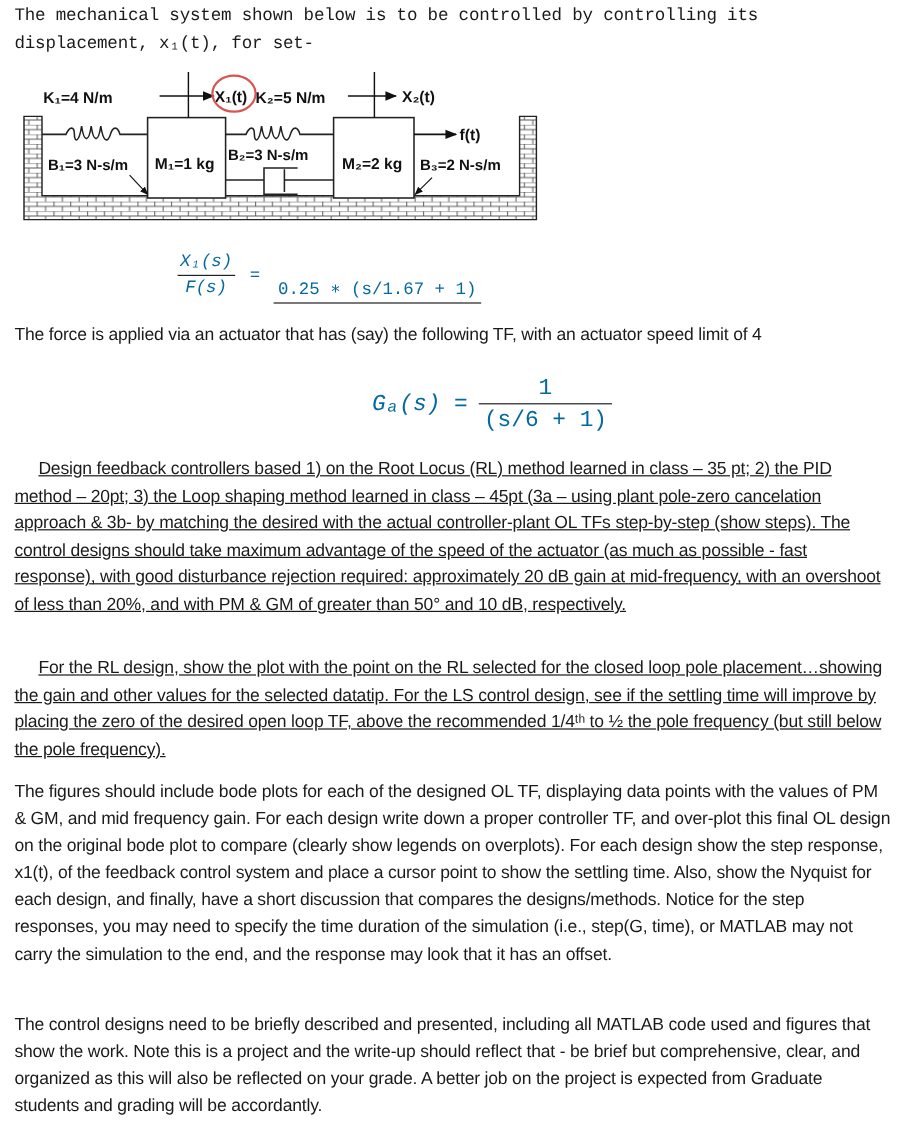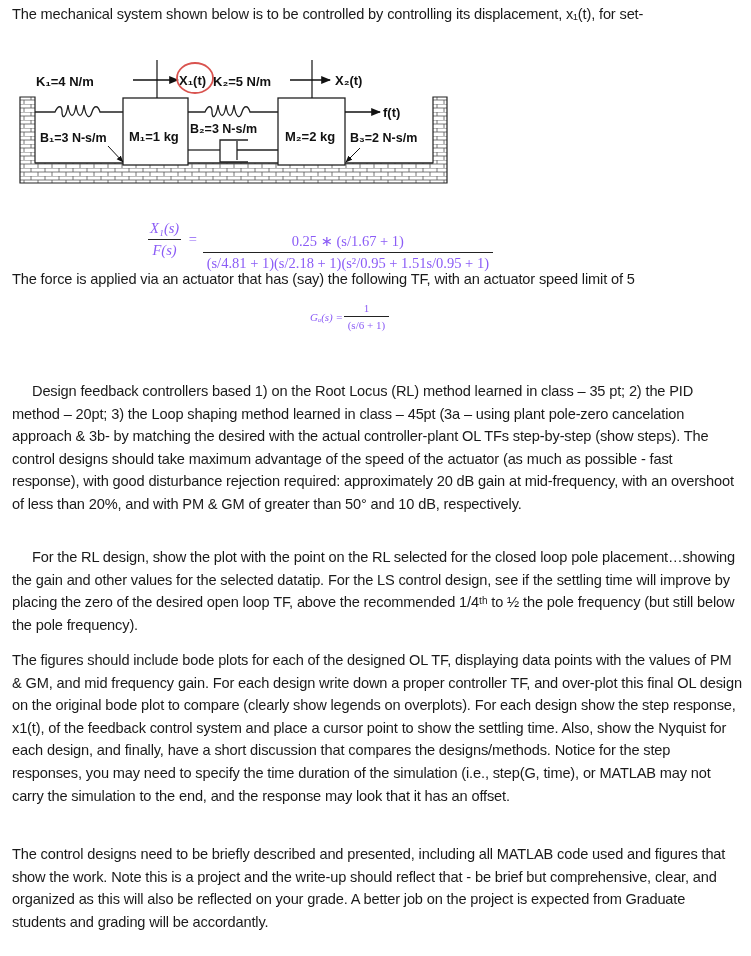--- a/index.html
+++ b/index.html
@@ -5,33 +5,33 @@
   html, body { margin: 0; padding: 0; background: #ffffff; }
   body {
     width: 751px; height: 956px; overflow: hidden; position: relative;
     font-family: "Liberation Sans", sans-serif; color: #1a1a1a;
   }
   .para {
     position: absolute; left: 12px; width: 730px;
     font-size: 14.6px; line-height: 22.6px; letter-spacing: -0.15px;
     margin: 0;
   }
-  .indent { text-indent: 20px; }
+  .indent { text-indent: 20px; text-decoration: underline; }
   .diagram { position: absolute; left: 0; top: 55px; width: 470px; height: 140px; }
   .diagram text { font-family: "Liberation Sans", sans-serif; font-weight: bold; fill: #111; }
-  .eq { position: absolute; font-family: Liberation Serif, serif; color: #8b5cf6; }
+  .eq { position: absolute; font-family: Liberation Mono, monospace; color: #0369a1; }
   .frac { display: inline-flex; flex-direction: column; align-items: center; vertical-align: middle; }
   .frac .num { padding: 0 2px 2px 2px; border-bottom: 1px solid #222; text-align: center; }
   .frac .den { padding: 2px 2px 0 2px; text-align: left; }
   .eq i { font-style: italic; }
 </style>
 </head>
 <body>
 
-<p class="para" style="top:3px;">
+<p class="para" style="top:3px;font-family:Liberation Mono, monospace;">
   <span>The mechanical system shown below is to be controlled by controlling its displacement, x₁(t), for set-</span><br>
 </p>
 
 <svg class="diagram" viewBox="0 55 470 140">
   <defs>
     <pattern id="brick" width="14" height="8" patternUnits="userSpaceOnUse">
       <rect width="14" height="8" fill="#fff"></rect>
       <path d="M0 0 H14 M0 4 H14 M3 0 V4 M10 4 V8" stroke="#555" stroke-width="0.8" fill="none"></path>
     </pattern>
     <marker id="arr" viewBox="0 0 10 10" refX="9" refY="5" markerWidth="7" markerHeight="7" orient="auto">
@@ -92,29 +92,28 @@
 </svg>
 
 <div class="eq" style="left:148px; top:206px; font-size:14.5px;">
   <span class="frac">
     <span class="num"><i>X₁(s)</i></span>
     <span class="den"><i>F(s)</i></span>
   </span>
   <span style="margin:0 4px; vertical-align:middle;">=</span>
   <span class="frac">
     <span class="num" style="width:100%;margin-top:27px;"><span>0.25 ∗ (s/1.67 + 1)</span></span>
-    <span class="den"><span>(s/4.81 + 1)(s/2.18 + 1)(s²/0.95 + 1.51s/0.95 + 1)</span></span>
   </span>
 </div>
 
 <p class="para" style="top:268px;">
-  <span>The force is applied via an actuator that has (say) the following TF, with an actuator speed limit of 5</span><br>
+  <span>The force is applied via an actuator that has (say) the following TF, with an actuator speed limit of 4</span><br>
 </p>
 
-<div class="eq" style="left:310px; top:302px; font-size:11px;">
+<div class="eq" style="left:310px; top:312px; font-size:19px;">
   <i style="vertical-align:middle;">Gₐ(s) =</i>
   <span class="frac">
     <span class="num" style="width:100%;"><span>1</span></span>
     <span class="den"><span>(s/6 + 1)</span></span>
   </span>
 </div>
 
 <p class="para indent" style="top:380px;">Design feedback controllers based 1) on the Root Locus (RL) method learned in class – 35 pt; 2) the PID method – 20pt; 3) the Loop shaping method learned in class – 45pt (3a – using plant pole-zero cancelation approach &amp; 3b- by matching the desired with the actual controller-plant OL TFs step-by-step (show steps). The control designs should take maximum advantage of the speed of the actuator (as much as possible - fast response), with good disturbance rejection required: approximately 20 dB gain at mid-frequency, with an overshoot of less than 20%, and with PM &amp; GM of greater than 50° and 10 dB, respectively.</p>
 
 <p class="para indent" style="top:546px;">For the RL design, show the plot with the point on the RL selected for the closed loop pole placement…showing the gain and other values for the selected datatip. For the LS control design, see if the settling time will improve by placing the zero of the desired open loop TF, above the recommended 1/4ᵗʰ to ½ the pole frequency (but still below the pole frequency).</p>

